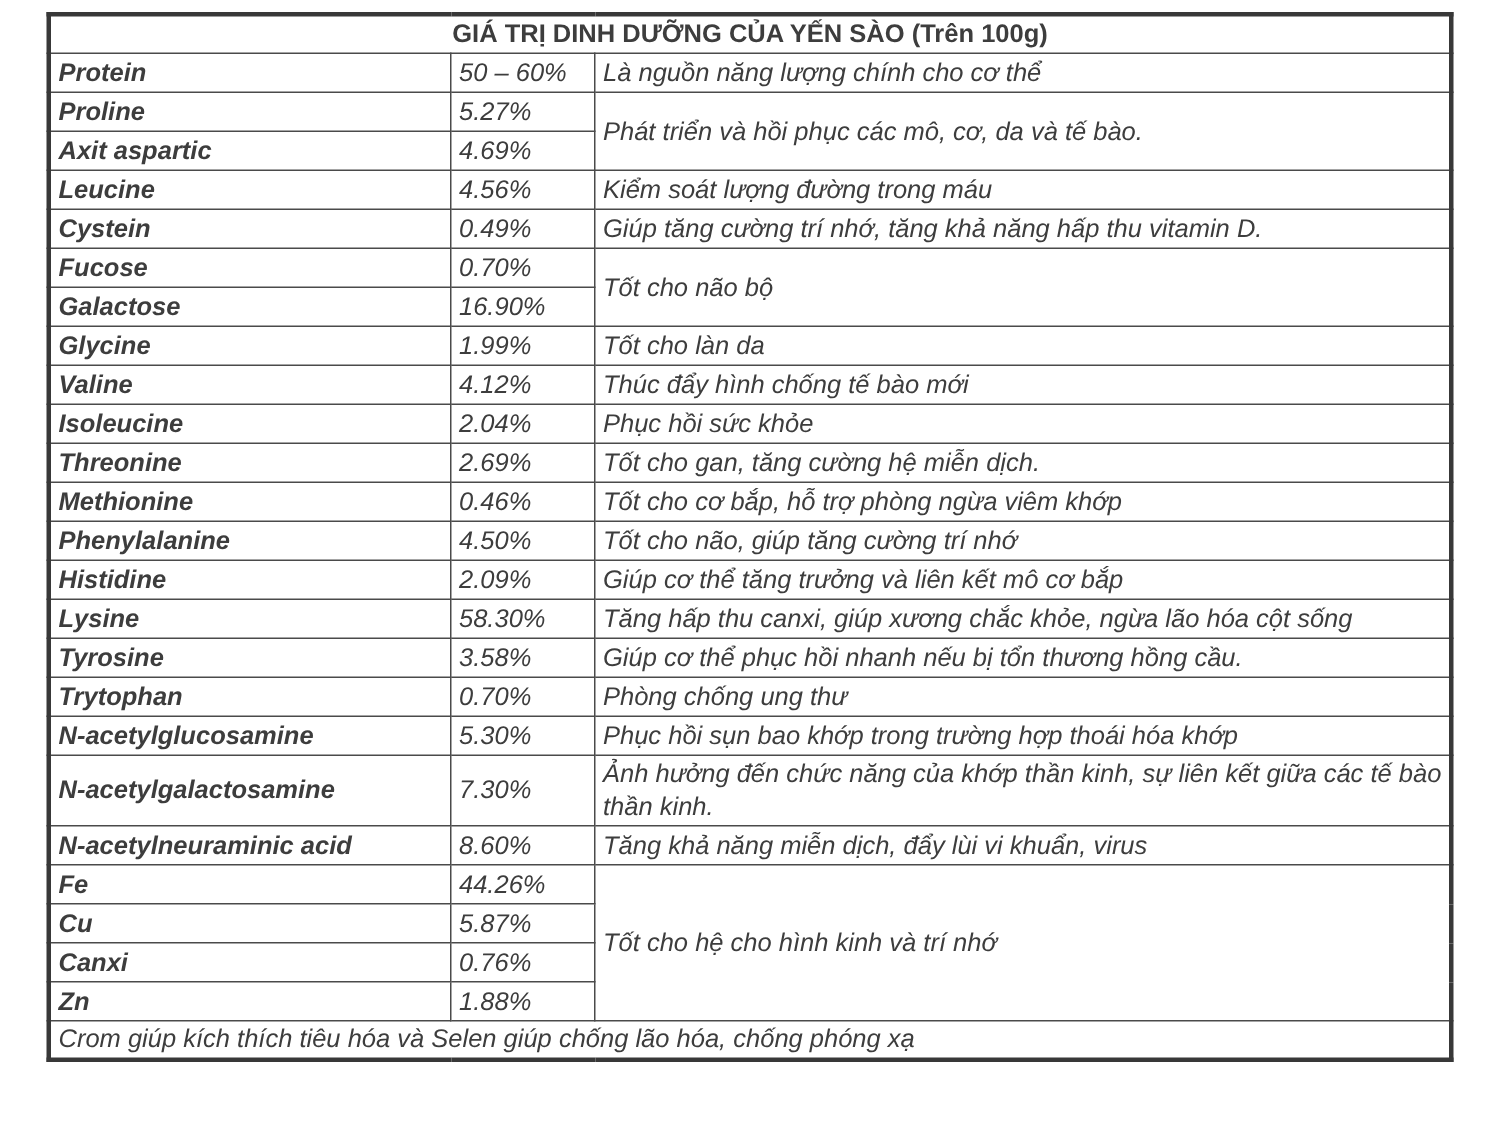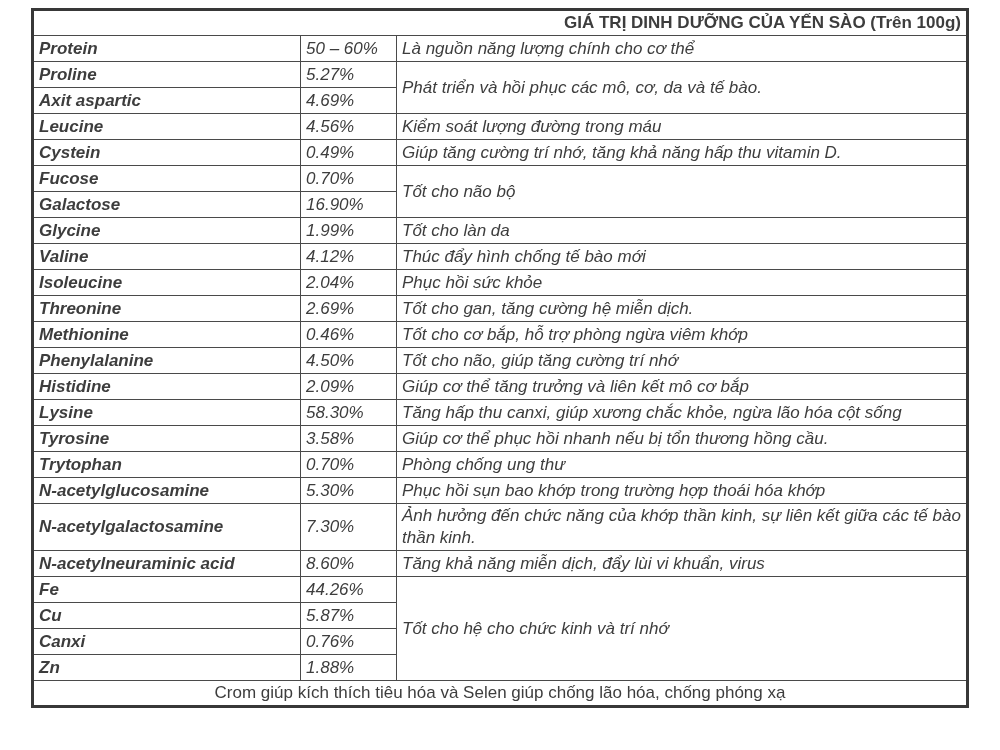--- a/index.html
+++ b/index.html
@@ -26,41 +26,41 @@
     border: 1px solid #4a4a4a;
     padding: 1px 5px;
     font-size: 17px;
     line-height: 1.3;
     color: #3d3d3d;
     vertical-align: middle;
     overflow: hidden;
   }
   .title-cell {
     font-weight: bold;
-    text-align: right;
+    text-align: center;
     font-size: 19px;
     color: #252525;
     padding: 7px 5px;
   }
   td.c-name {
     font-weight: bold;
     color: #2d2d2d;
   }
   td.c-value {
   }
   td.c-desc {
   }
   tr.data-row {
     height: 26px;
     font-style: italic;
   }
   td.footer-cell {
+    font-style: italic;
     color: #333333;
     padding: 2px 5px;
-    text-align: center;
   }
   col.col-name  { width: 268px; }
   col.col-value { width: 96px; }
   col.col-desc  { width: 571px; }
 </style>
 </head>
 <body>
 
 <div class="page">
   <table class="nutrition">
@@ -169,21 +169,21 @@
           <td class="c-desc">Ảnh hưởng đến chức năng của khớp thần kinh, sự liên kết giữa các tế bào thần kinh.</td>
         </tr>
         <tr class="data-row">
           <td class="c-name">N-acetylneuraminic acid</td>
           <td class="c-value">8.60%</td>
           <td class="c-desc">Tăng khả năng miễn dịch, đẩy lùi vi khuẩn, virus</td>
         </tr>
         <tr class="data-row">
           <td class="c-name">Fe</td>
           <td class="c-value">44.26%</td>
-          <td class="c-desc" rowspan="4">Tốt cho hệ cho chức kinh và trí nhớ</td>
+          <td class="c-desc" rowspan="4">Tốt cho hệ cho hình kinh và trí nhớ</td>
         </tr>
         <tr class="data-row">
           <td class="c-name">Cu</td>
           <td class="c-value">5.87%</td>
         </tr>
         <tr class="data-row">
           <td class="c-name">Canxi</td>
           <td class="c-value">0.76%</td>
         </tr>
         <tr class="data-row">

